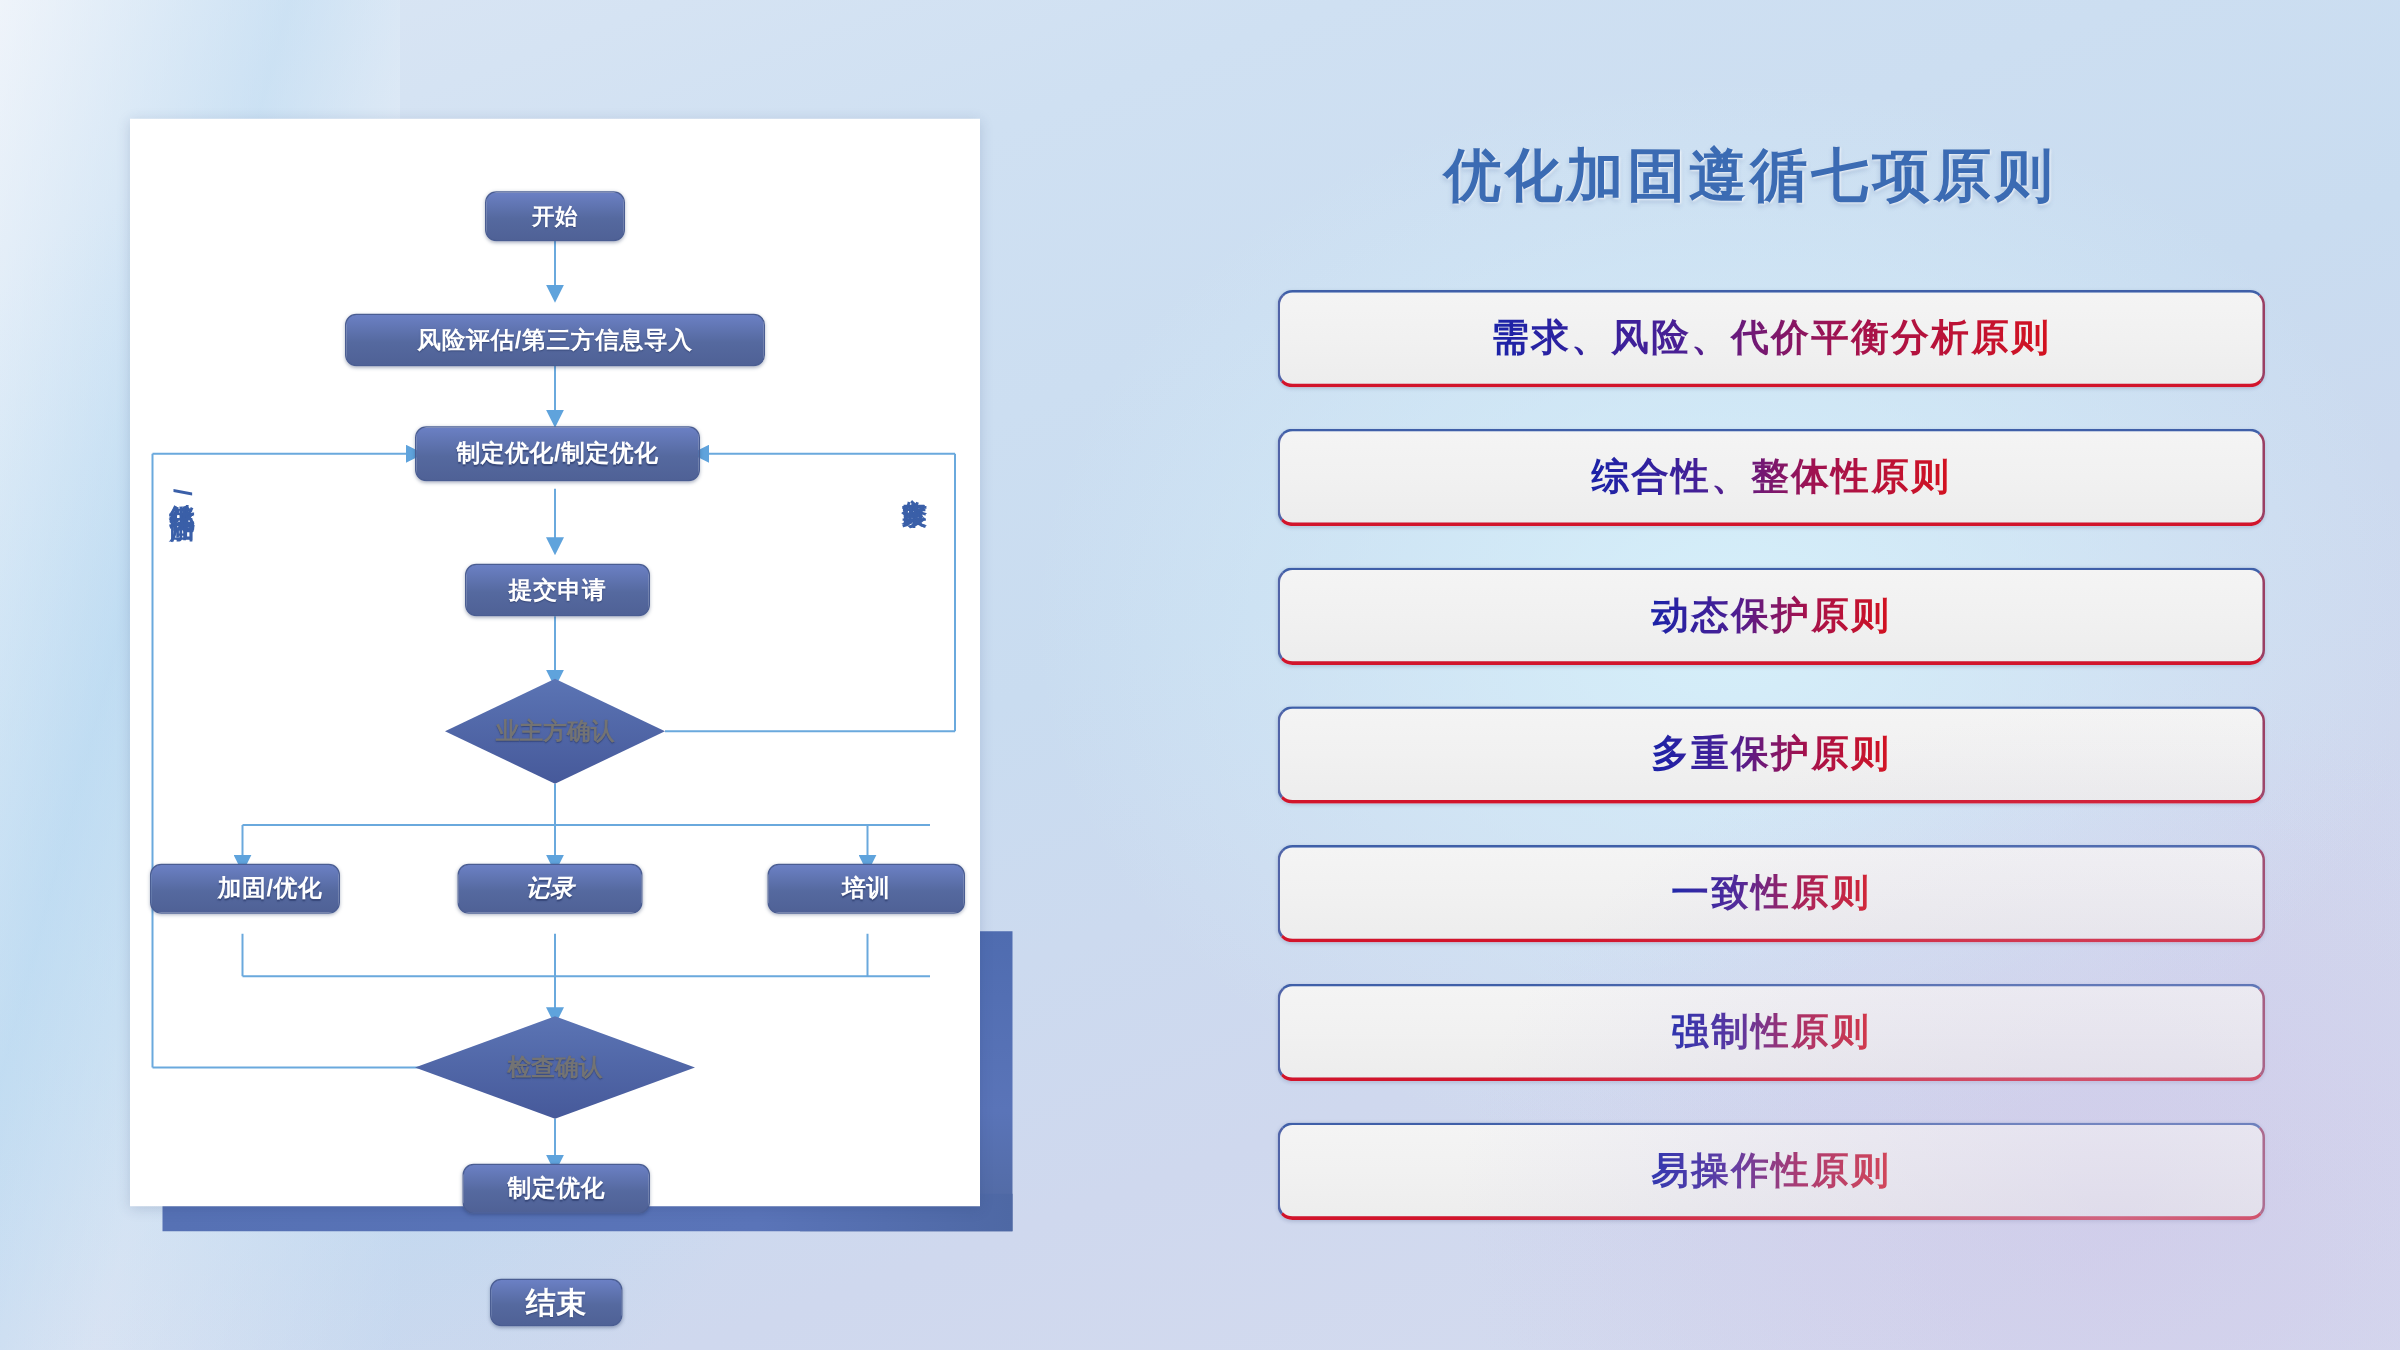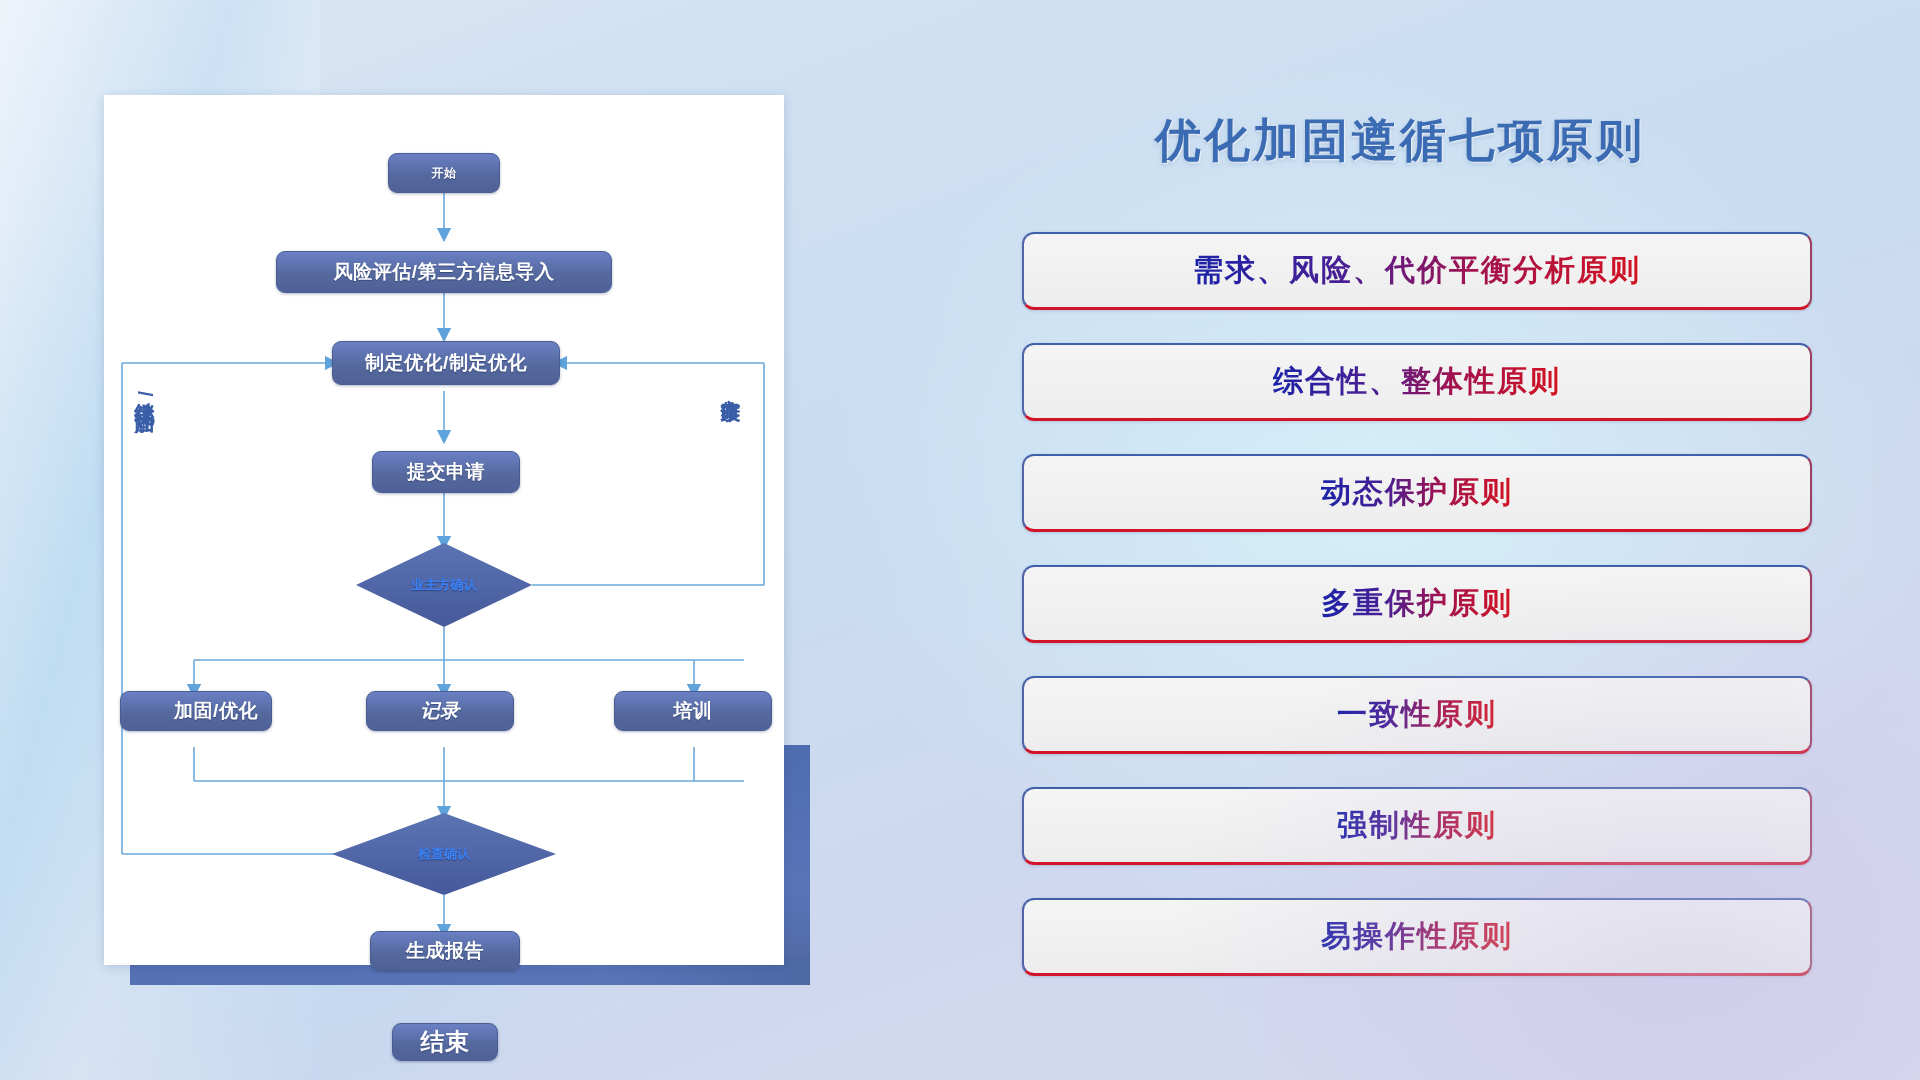--- a/index.html
+++ b/index.html
@@ -66,21 +66,21 @@
     box-shadow: 0 1px 3px rgba(30,45,90,0.35);
     text-shadow: 0 1px 1px rgba(25,40,85,0.5);
     white-space:nowrap;
     letter-spacing:0.5px;
   }
 
   .diamond-wrap{ position:absolute; }
   .diamond-wrap .dtext{
     position:absolute; left:0; top:0; width:100%; height:100%;
     display:flex; align-items:center; justify-content:center;
-    color:#3b82f6; font-weight:bold; font-size:13px;
+    color:#737373; font-weight:bold; font-size:19px;
     text-shadow: 0 1px 1px rgba(25,40,85,0.55);
     pointer-events:none;
   }
 
   .vlabel{
     position:absolute;
     writing-mode: vertical-rl;
     color:#3a5fa8;
     font-weight:bold;
     font-size:20px;
@@ -190,35 +190,35 @@
       <polygon points="340,718 452,759 340,800 228,759" fill="url(#dg)"></polygon>
     </svg>
 
     <div class="diamond-wrap" style="left:252px; top:448px; width:176px; height:84px;">
       <div class="dtext">业主方确认</div>
     </div>
     <div class="diamond-wrap" style="left:228px; top:718px; width:224px; height:82px;">
       <div class="dtext">检查确认</div>
     </div>
 
-    <div class="node" style="left:284px; top:58px;  width:112px; height:40px; font-size:12px;">开始</div>
+    <div class="node" style="left:284px; top:58px;  width:112px; height:40px; font-size:18px;">开始</div>
 
     <div class="node" style="left:172px; top:156px; width:336px; height:42px; font-size:19px;">风险评估/第三方信息导入</div>
 
     <div class="node" style="left:228px; top:246px; width:228px; height:44px; font-size:19px;">制定优化/制定优化</div>
 
     <div class="node" style="left:268px; top:356px; width:148px; height:42px; font-size:19px;">提交申请</div>
 
     <div class="node" style="left:16px;  top:596px; width:152px; height:40px; font-size:19px;padding-left:40px;">加固/优化</div>
 
     <div class="node" style="left:262px; top:596px; width:148px; height:40px; font-size:19px;font-style:italic;">记录</div>
 
     <div class="node" style="left:510px; top:596px; width:158px; height:40px; font-size:19px;">培训</div>
 
-    <div class="node" style="left:266px; top:836px; width:150px; height:40px; font-size:19px;">生成报告</div>
+    <div class="node" style="left:266px; top:836px; width:150px; height:40px; font-size:19px;">制定优化</div>
 
     <div class="node" style="left:288px; top:928px; width:106px; height:38px; font-size:24px;">结束</div>
 
     <div class="vlabel" style="left:30px; top:292px;">继续优化/加固</div>
 
     <div class="vlabel" style="left:616px; top:288px;">方案修改</div>
   </div>
 
   <div class="right-title">优化加固遵循七项原则</div>
 

